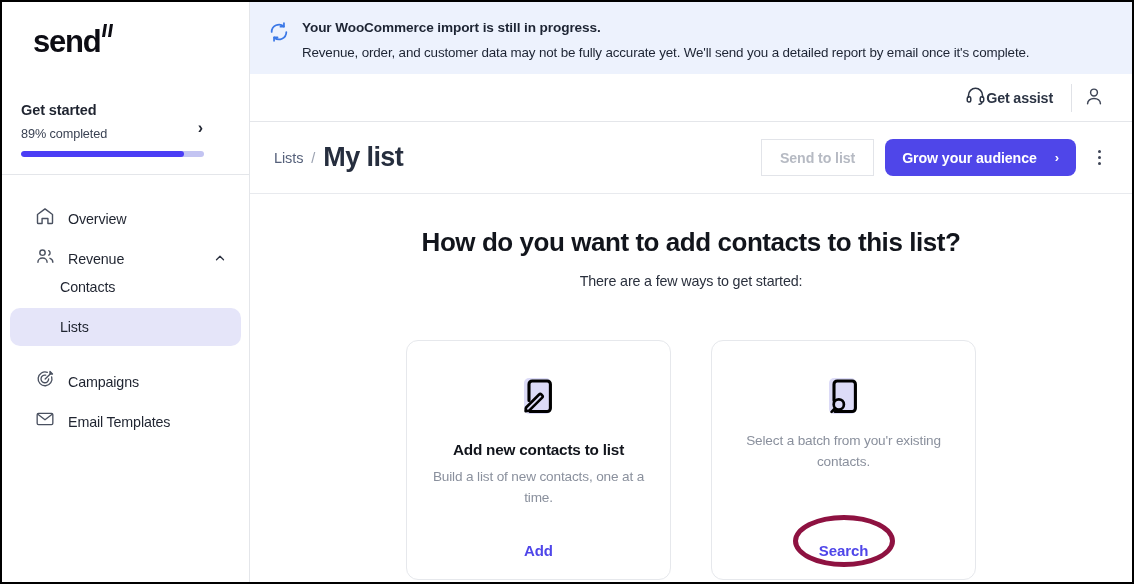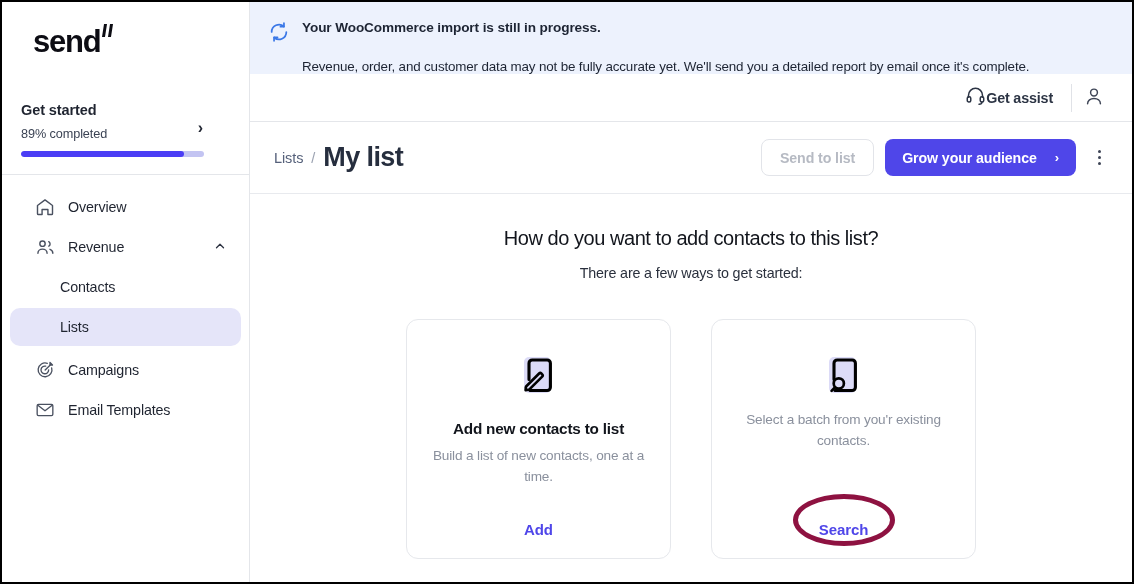--- a/index.html
+++ b/index.html
@@ -111,21 +111,21 @@
     width: 100%;
   }
 
   .nav {
     padding: 12px 8px 0 8px;
     display: flex;
     flex-direction: column;
   }
   .nav-item {
     display: flex;
-    align-items: center;
+    align-items: flex-end;
     height: 40px;
     padding: 0 14px 0 24px;
     border-radius: 9px;
     cursor: pointer;
     position: relative;
   }
   .nav-item .ico {
     width: 22px;
     height: 22px;
     margin-right: 12px;
@@ -187,21 +187,21 @@
   }
   .banner-title {
     font-size: 13.6px;
     font-weight: 700;
     color: #1d2433;
     letter-spacing: -0.1px;
   }
   .banner-sub {
     font-size: 13.4px;
     color: #1d2433;
-    margin-top: 24px;
+    margin-top: 10px;
     letter-spacing: -0.15px;
     text-align: right;
   }
 
   .topbar {
     height: 48px;
     border-bottom: 1px solid #e4e6ea;
     display: flex;
     align-items: center;
     justify-content: flex-end;
@@ -260,21 +260,21 @@
   }
   .head-actions {
     margin-left: auto;
     display: flex;
     align-items: center;
   }
   .btn-ghost {
     height: 37px;
     padding: 0 18px;
     border: 1px solid #e2e4e9;
-    border-radius: 8px;
+    border-radius: 0;
     background: #ffffff;
     font-size: 14.2px;
     font-weight: 600;
     color: #b6bac3;
     letter-spacing: -0.1px;
     cursor: default;
     font-family: inherit;
   }
   .btn-primary {
     height: 37px;
@@ -315,36 +315,36 @@
   }
 
   .content {
     flex: 1;
     display: flex;
     flex-direction: column;
     align-items: center;
     padding-top: 33px;
   }
   .h1 {
-    font-size: 20px;
-    font-weight: 400;
+    font-size: 26px;
+    font-weight: 700;
     color: #12151c;
     letter-spacing: -0.45px;
   }
   .sub {
     font-size: 14.3px;
     color: #2a303d;
     margin-top: 15px;
     letter-spacing: -0.15px;
   }
 
   .cards {
     display: flex;
     gap: 40px;
-    margin-top: 38px;
+    margin-top: 51px;
   }
   .card {
     width: 265px;
     height: 240px;
     border: 1px solid #e6e8ec;
     border-radius: 12px;
     background: #ffffff;
     display: flex;
     flex-direction: column;
     align-items: center;

